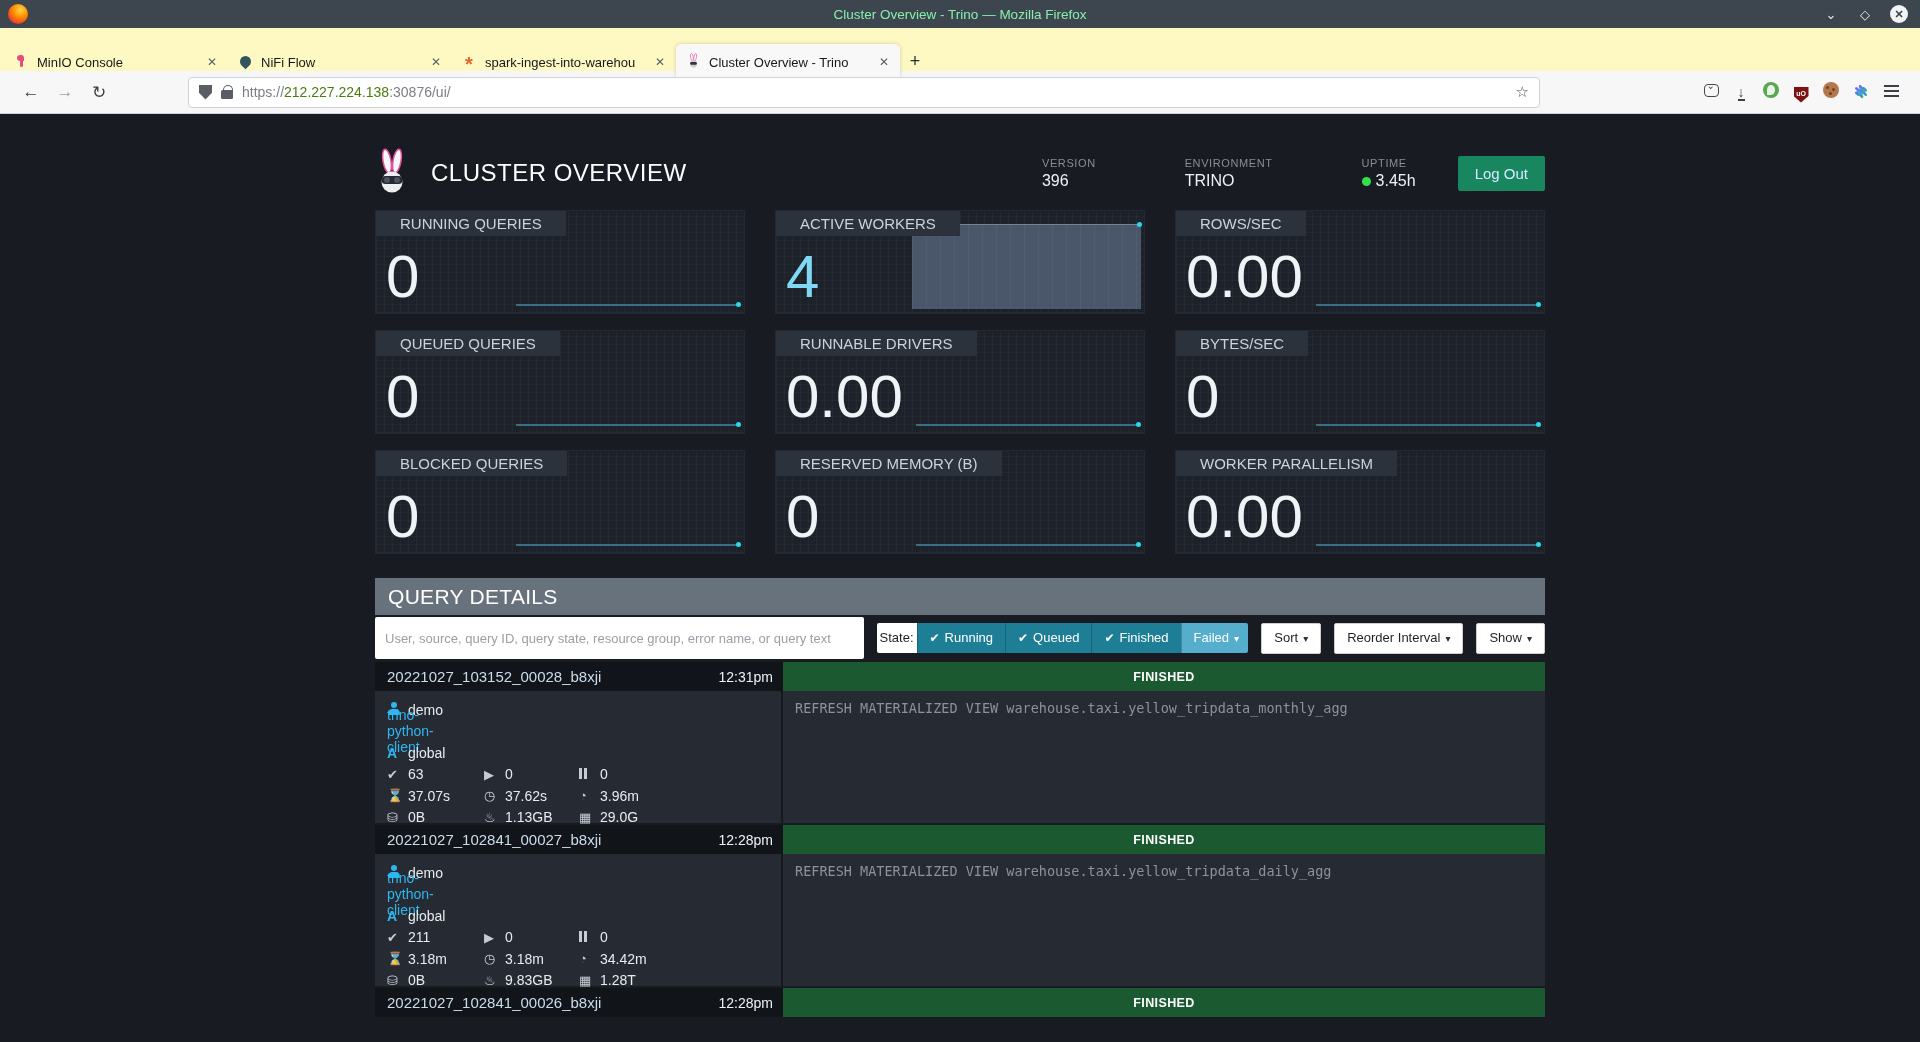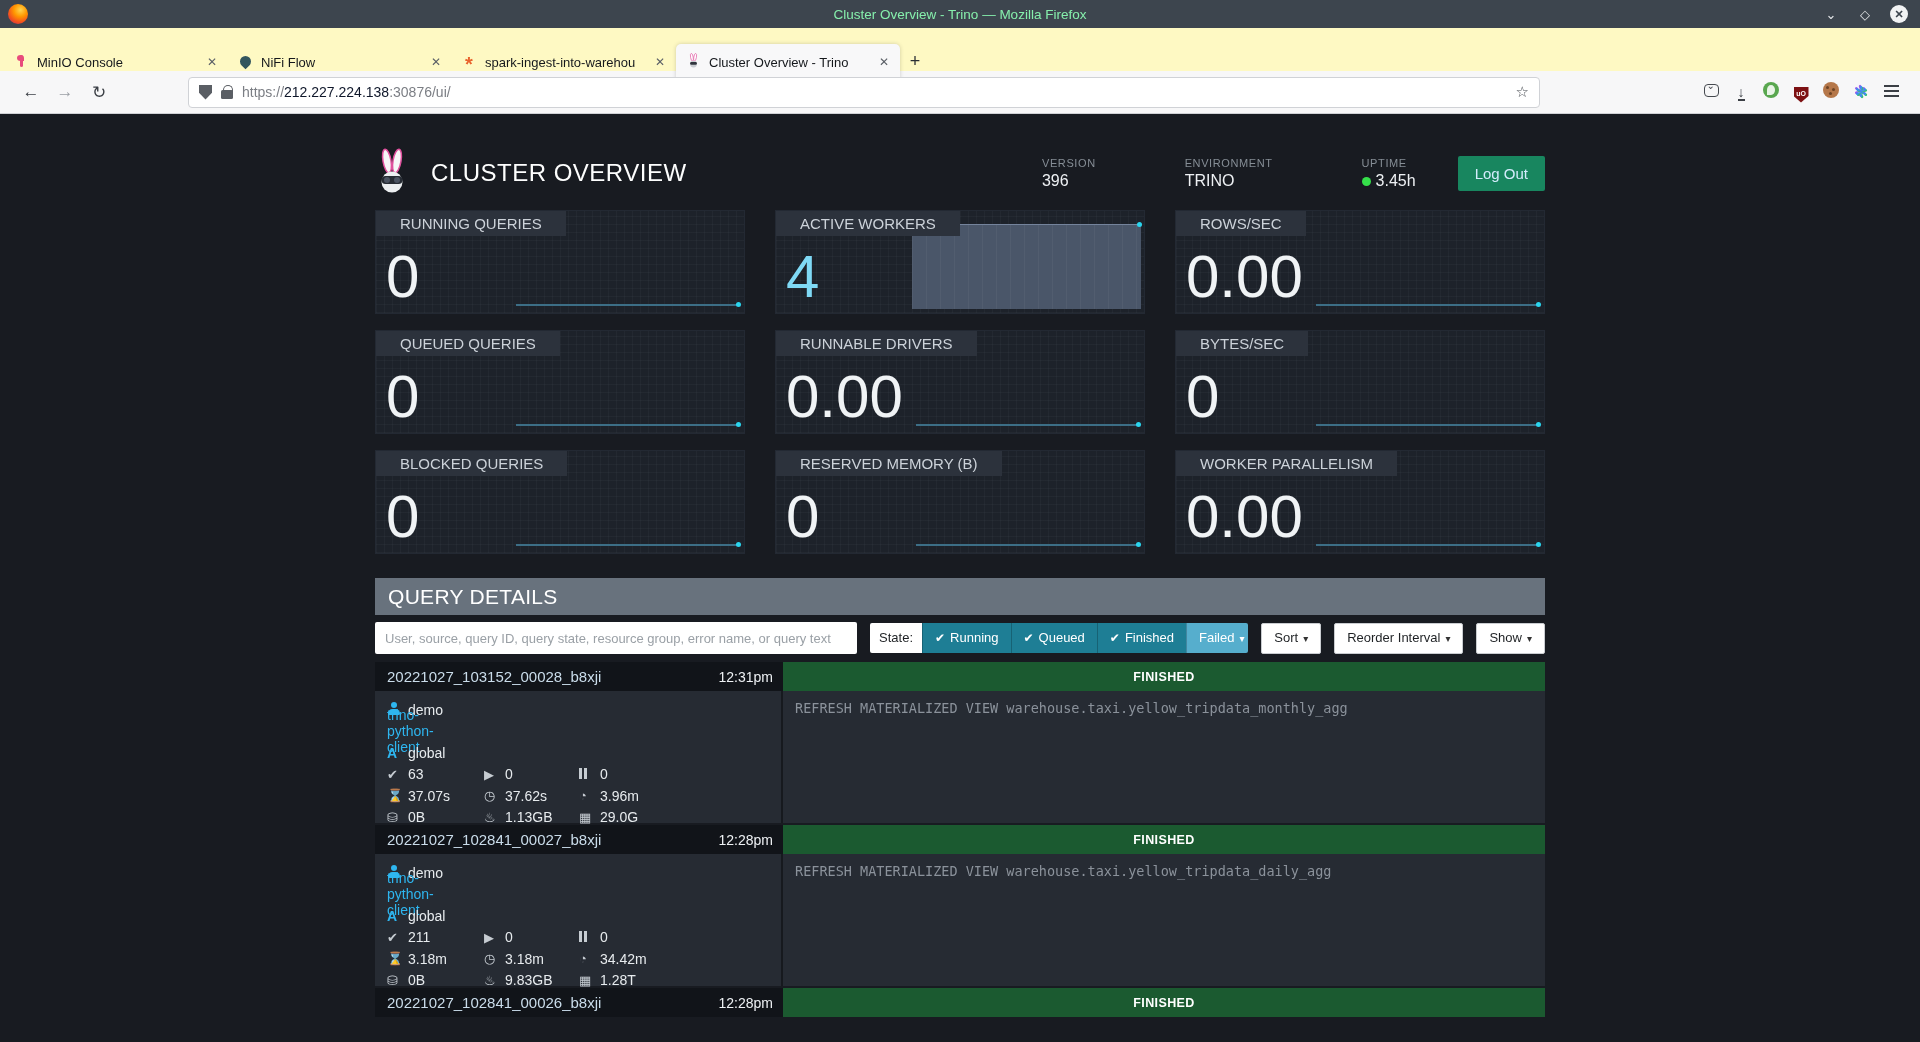--- a/index.html
+++ b/index.html
@@ -30,21 +30,21 @@
   .nav-ic { font-size:17px; color:#3b3f45; width:34px; text-align:center; }
   .nav-ic.dim { color:#9a9ea4; }
   .urlbar { flex:0 0 1352px; margin-left:72px; height:31px; background:#fff; border:1px solid #d0d2d6;
             border-radius:4px; display:flex; align-items:center; padding:0 10px; }
   .shield { width:13px; height:15px; background:#5a5e64; margin-right:9px;
             clip-path:polygon(0 0,100% 0,100% 55%,50% 100%,0 55%); }
   .lock { position:relative; width:12px; height:9px; background:#5a5e64; border-radius:1.5px; margin:4px 9px 0 0; }
   .lock::before { content:""; position:absolute; top:-5px; left:2px; width:8px; height:8px;
                   border:1.7px solid #5a5e64; border-bottom:none; border-radius:5px 5px 0 0; }
   .url-text { font-size:14px; color:#7b7e84; white-space:nowrap; }
-  .url-text b { color:#0f172a; font-weight:normal; }
+  .url-text b { color:#4d7c0f; font-weight:normal; }
   .url-star { margin-left:auto; font-size:15px; color:#4a4e54; }
   .nav-spacer { flex:1; }
   .ext { width:30px; text-align:center; }
   .ic-pocket { display:inline-block; width:15px; height:13px; border:1.6px solid #45494f; border-radius:4px;
                position:relative; }
   .ic-pocket::after { content:"⌄"; position:absolute; top:-5px; left:2px; font-size:10px; color:#45494f; }
   .ic-down { display:inline-block; color:#3b3f45; font-size:14px; border-bottom:2px solid #3b3f45; line-height:13px; }
   .ic-green { display:inline-block; width:16px; height:16px; border-radius:50%; background:#59a74f; position:relative; }
   .ic-green::after { content:""; position:absolute; left:4px; top:3px; width:8px; height:10px;
                      background:#e9f4e7; border-radius:50% 50% 50% 0; }
@@ -89,25 +89,25 @@
   .spark { position:absolute; left:38%; right:5px; bottom:7px; height:2px; background:#3c6e86; }
   .spark .dot { position:absolute; right:-2px; top:-2px; width:5px; height:5px; border-radius:50%; background:#2ad5ee; }
   .areafill { position:absolute; left:37%; right:3px; top:13px; bottom:4px; background:#4a5669;
               border-top:1px solid #74839b;
               background-image:repeating-linear-gradient(90deg, rgba(255,255,255,.045) 0 1px, transparent 1px 14px); }
   .areafill .dot { position:absolute; right:-1px; top:-3px; width:5px; height:5px; border-radius:50%; background:#2ad5ee; }
 
   .qd-bar { margin-top:24px; height:37px; background:#68727d; color:#fff; font-size:21px;
             line-height:37px; padding-left:13px; letter-spacing:.3px; }
   .qd-tools { display:flex; align-items:center; margin-top:8px; height:30px; }
-  .search { width:492px; height:32px; border:none; border-radius:2px; padding:0 10px; font-size:13px;
+  .search { width:492px; height:42px; border:none; border-radius:2px; padding:0 10px; font-size:13px;
             color:#a16207; background:#fff; font-family:"Liberation Sans",sans-serif; }
   .search::placeholder { color:#9aa0a6; }
   .sgroup { display:flex; height:30px; margin-left:13px; border-radius:2px; overflow:hidden; }
-  .slabel { background:#fff; color:#1e2124; font-size:13px; padding:0 9px; line-height:30px; }
+  .slabel { background:#fff; color:#1e2124; font-size:13px; padding:0 3px; line-height:30px; }
   .fbtn { color:#fff; font-size:13px; padding:0 12px; line-height:30px; background:#1e7e95;
           border-left:1px solid rgba(0,0,0,.22); cursor:pointer; }
   .fbtn .chk { font-size:12px; margin-right:5px; }
   .fbtn.light { background:#56aecd; }
   .caret { font-size:10px; margin-left:5px; }
   .wbtn { background:#fff; color:#1e2124; font-size:13px; line-height:28px; padding:0 12px;
           border:1px solid #c9ccd0; border-radius:2px; margin-left:13px; cursor:pointer; white-space:nowrap; }
   .wbtn .caret { color:#333; }
 
   .qlist { margin-top:9px; }

